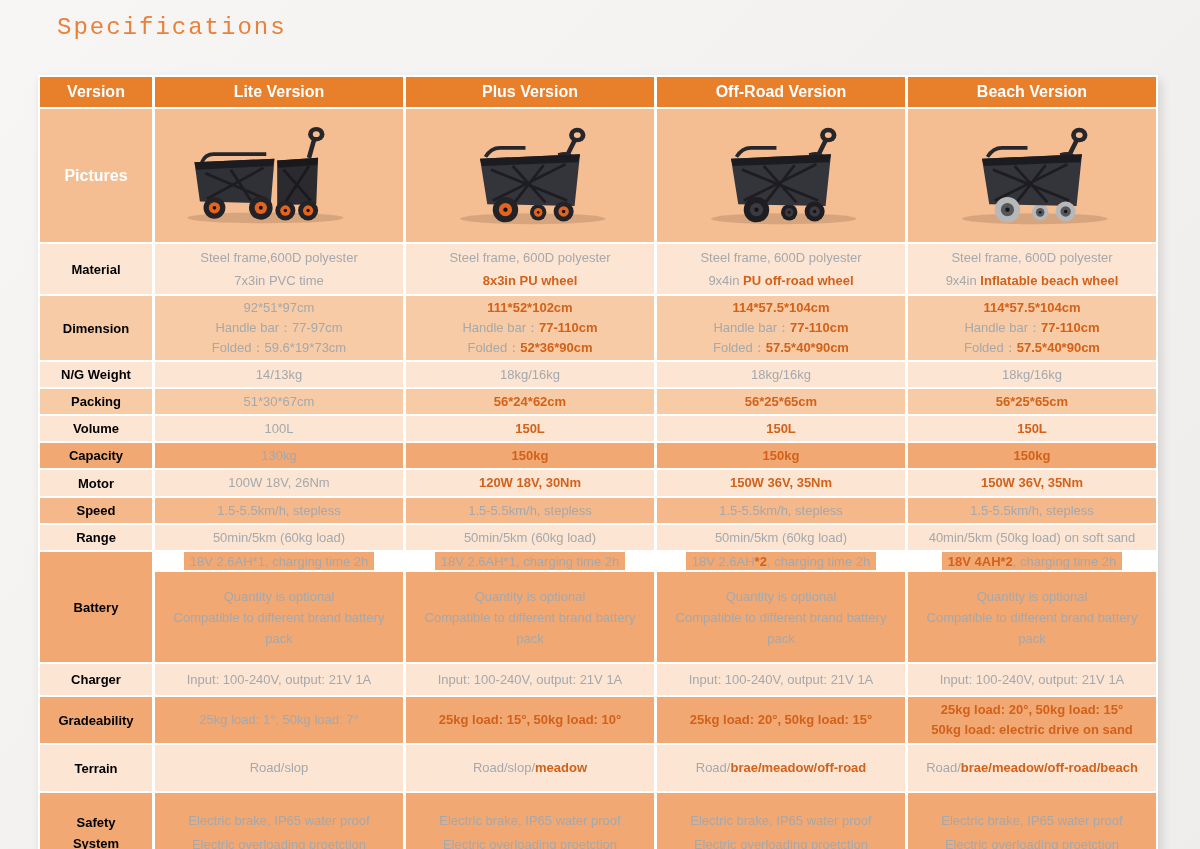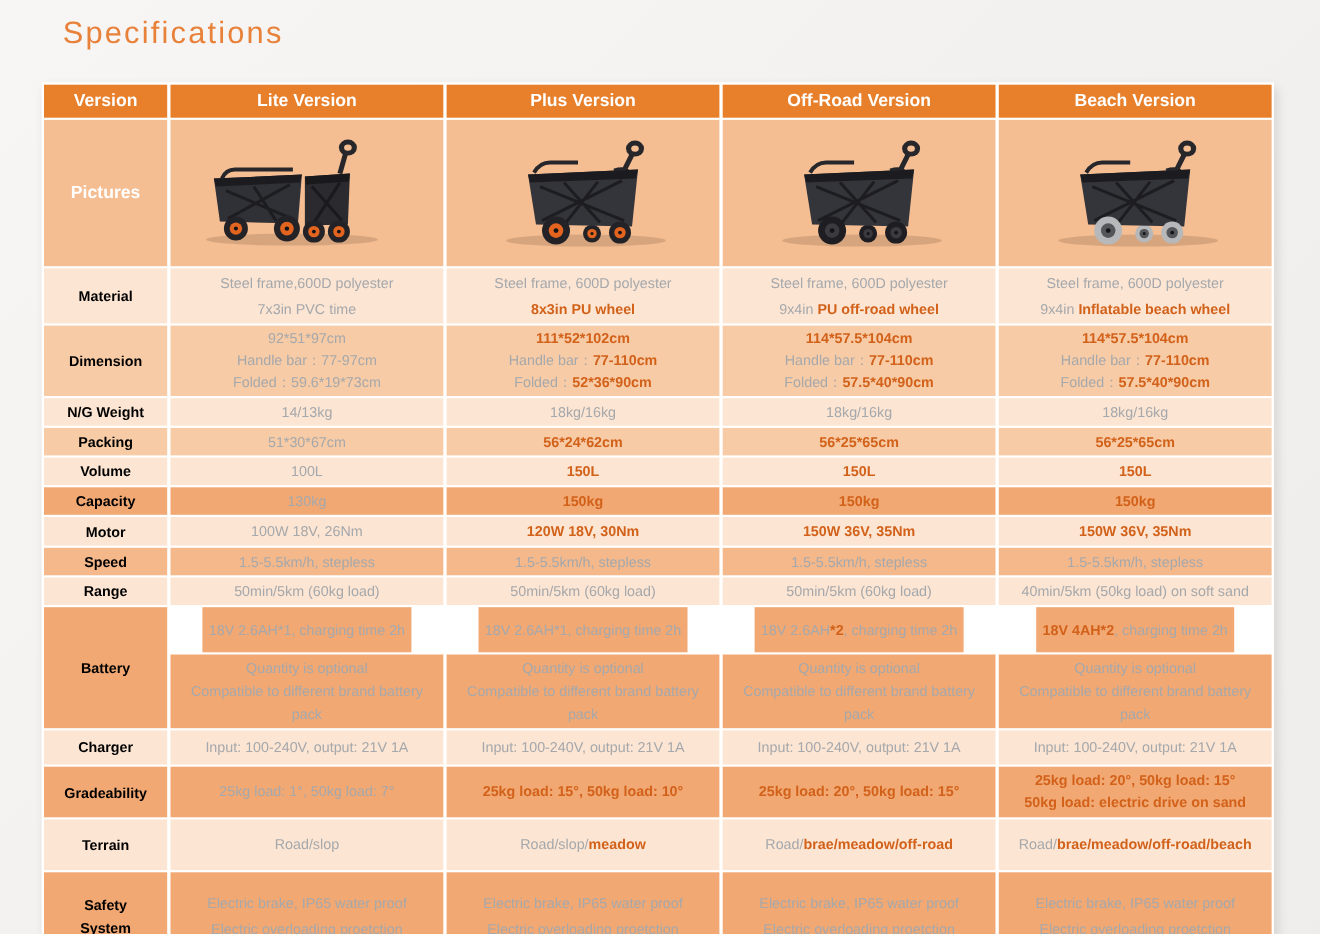--- a/index.html
+++ b/index.html
@@ -1,20 +1,20 @@
 <!DOCTYPE html>
 <html><head>
 <meta charset="utf-8">
 <style>
   html,body{margin:0;padding:0;width:1200px;height:849px;overflow:hidden;
     background:#f2f1ef;font-family:"Liberation Sans",sans-serif;}
   .page{position:relative;width:1200px;height:849px;
     background:linear-gradient(135deg,#f7f6f4 0%,#f1f0ee 60%,#eeedeb 100%);}
-  .title{position:absolute;left:57px;top:14px;font-family:Liberation Sans, sans-serif;
-    font-size:28px;color:#e8813a;letter-spacing:2px;}
+  .title{position:absolute;left:57px;top:14px;font-family:Liberation Mono, monospace;
+    font-size:24px;color:#e8813a;letter-spacing:2px;}
   .spec-table{position:absolute;left:38px;top:75px;width:1120px;box-sizing:border-box;
     background:#ffffff;border:2px solid #ffffff;display:flex;flex-direction:column;gap:2px;
     box-shadow:3px 5px 10px rgba(0,0,0,0.13);}
   .trow{display:grid;grid-template-columns:112px 1fr 1fr 1fr 1fr;gap:3px;}
   .cell{display:flex;flex-direction:column;justify-content:center;align-items:center;
     text-align:center;font-size:13px;padding:2px 8px;box-sizing:border-box;}
   .line{line-height:20px;}
   
   .s-light .cell,.s-light .sub{background:#fce5d2;}
   .s-medium .cell,.s-medium .sub{background:#f7cba5;}
@@ -46,21 +46,21 @@
   .r-battery .cell{min-height:110px}
   .r-charger .cell{min-height:31px}
   .r-gradeability .cell{min-height:46px}
   .r-terrain .cell{min-height:46px}
   .r-safety-system .cell{min-height:80px} .r-safety-system .line{line-height:24px;}
   
   .cell.split{padding:0;background:transparent !important;display:flex;
     flex-direction:column;gap:2px;}
   .sub{display:flex;flex-direction:column;justify-content:center;align-items:center;
     box-sizing:border-box;padding:2px 6px;}
-  .sub-top{height:41px;flex:none;}
+  .sub-top{height:18px;flex:none;}
   .sub-bottom{flex:1;}
   .sub .line{line-height:21px;}
 </style>
 </head>
 <body>
 
 <div class="page">
   <div class="title">Specifications</div>
   <div class="spec-table" id="spec-table">
       <div class="trow r-header">

